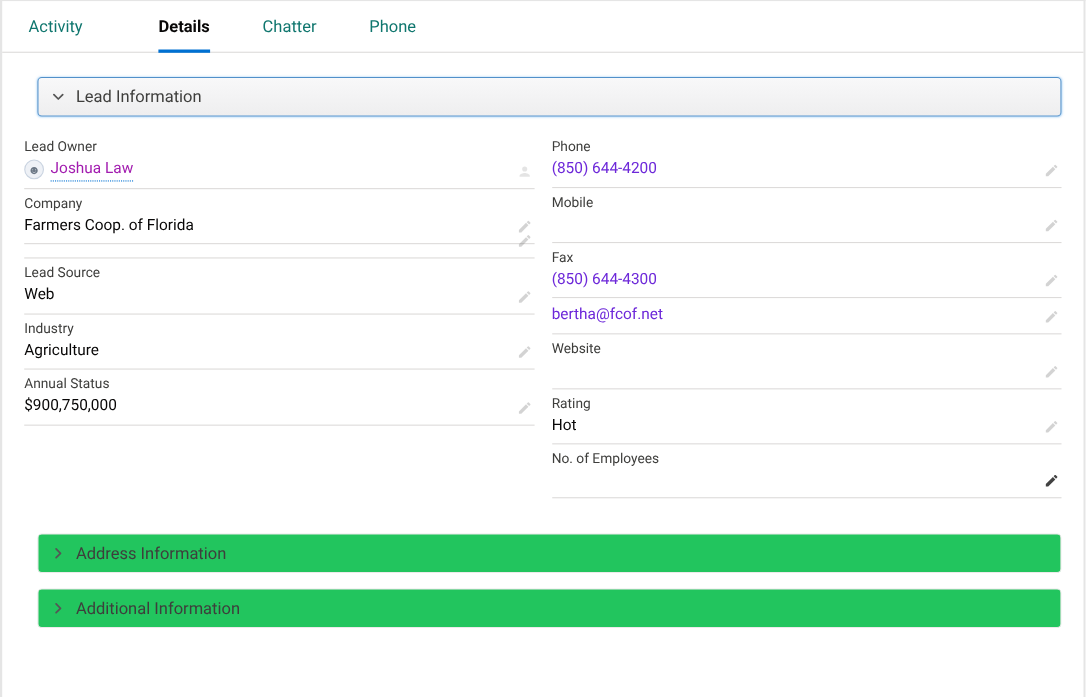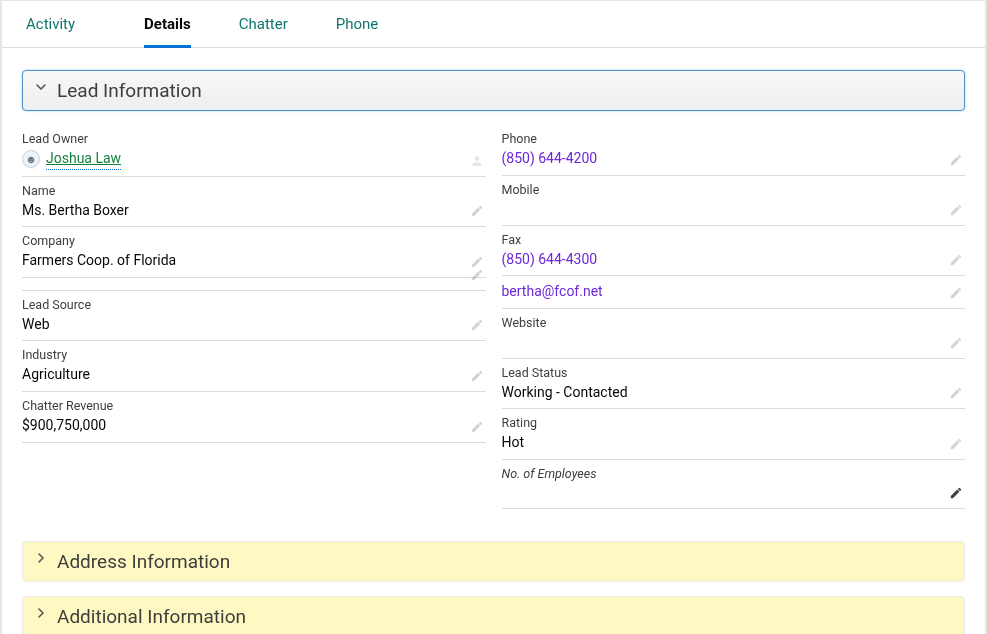--- a/index.html
+++ b/index.html
@@ -42,34 +42,36 @@
       right: 0;
       bottom: -1px;
       height: 3px;
       background: #0070d2;
     }
     .content {
       padding: 22px 20px 0 20px;
     }
     .section-header {
       display: flex;
+      align-items: center;
       padding: 8px 10px;
       border-radius: 4px;
       cursor: pointer;
       margin-bottom: 0;
-      font-size: 19px;
+      font-size: 15px;
       color: #3e3e3c;
+      margin-left: 12px;
     }
     .section-header.expanded {
       background: linear-gradient(#f8f8f9, #eeeeef);
       border: 1px solid #5290c9;
       box-shadow: 0 0 2px rgba(21,137,238,.5);
     }
     .section-header.collapsed {
-      background: #fef9c3;
+      background: #22c55e;
       border: 1px solid #eceaea;
       margin-top: 14px;
     }
     .chevron {
       width: 16px;
       height: 16px;
       margin-right: 8px;
       display: inline-flex;
       align-items: center;
       justify-content: center;
@@ -117,24 +119,23 @@
       border-radius: 50%;
       background: #eef1f6;
       border: 1px solid #c9d3e0;
       display: inline-flex;
       align-items: center;
       justify-content: center;
       font-size: 11px;
       color: #6b7785;
     }
     .owner-link {
-      color: #15803d;
+      color: #a21caf;
       border-bottom: 1px dotted #0070d2;
       cursor: pointer;
-      text-decoration: underline;
     }
     .edit-icon {
       position: absolute;
       right: 2px;
       bottom: 8px;
       width: 14px;
       height: 14px;
       cursor: pointer;
       opacity: 0.25;
     }
@@ -182,29 +183,20 @@
             <span class="avatar">☻</span>
             <span class="owner-link">Joshua Law</span>
           </div>
           <span class="change-owner-icon">
             <svg width="14" height="14" viewBox="0 0 24 24">
                 <path fill="#888" d="M12 12a4 4 0 100-8 4 4 0 000 8zm0 2c-3 0-8 1.5-8 4.5V20h16v-1.5c0-3-5-4.5-8-4.5z"></path>
               </svg>
           </span>
         </div>
 
-        <div class="field">
-          <span class="field-label">Name</span>
-          <div class="field-value">Ms. Bertha Boxer</div>
-          <span class="edit-icon">
-            <svg width="14" height="14" viewBox="0 0 24 24">
-                <path fill="#555" d="M3 17.25V21h3.75L17.81 9.94l-3.75-3.75L3 17.25zM20.71 7.04a1 1 0 000-1.41l-2.34-2.34a1 1 0 00-1.41 0l-1.83 1.83 3.75 3.75 1.83-1.83z"></path>
-              </svg>
-          </span>
-        </div>
 
         <div class="field">
           <span class="field-label">Company</span>
           <div class="field-value">Farmers Coop. of Florida</div>
           <span class="edit-icon">
             <svg width="14" height="14" viewBox="0 0 24 24">
                 <path fill="#555" d="M3 17.25V21h3.75L17.81 9.94l-3.75-3.75L3 17.25zM20.71 7.04a1 1 0 000-1.41l-2.34-2.34a1 1 0 00-1.41 0l-1.83 1.83 3.75 3.75 1.83-1.83z"></path>
               </svg>
           </span>
         </div>
@@ -231,21 +223,21 @@
           <span class="field-label">Industry</span>
           <div class="field-value">Agriculture</div>
           <span class="edit-icon">
             <svg width="14" height="14" viewBox="0 0 24 24">
                 <path fill="#555" d="M3 17.25V21h3.75L17.81 9.94l-3.75-3.75L3 17.25zM20.71 7.04a1 1 0 000-1.41l-2.34-2.34a1 1 0 00-1.41 0l-1.83 1.83 3.75 3.75 1.83-1.83z"></path>
               </svg>
           </span>
         </div>
 
         <div class="field">
-          <span class="field-label">Chatter Revenue</span>
+          <span class="field-label">Annual Status</span>
           <div class="field-value">$900,750,000</div>
           <span class="edit-icon">
             <svg width="14" height="14" viewBox="0 0 24 24">
                 <path fill="#555" d="M3 17.25V21h3.75L17.81 9.94l-3.75-3.75L3 17.25zM20.71 7.04a1 1 0 000-1.41l-2.34-2.34a1 1 0 00-1.41 0l-1.83 1.83 3.75 3.75 1.83-1.83z"></path>
               </svg>
           </span>
         </div>
 
       </div>
 
@@ -293,41 +285,32 @@
         <div class="field">
           <span class="field-label">Website</span>
           <div class="field-value"></div>
           <span class="edit-icon">
             <svg width="14" height="14" viewBox="0 0 24 24">
                 <path fill="#555" d="M3 17.25V21h3.75L17.81 9.94l-3.75-3.75L3 17.25zM20.71 7.04a1 1 0 000-1.41l-2.34-2.34a1 1 0 00-1.41 0l-1.83 1.83 3.75 3.75 1.83-1.83z"></path>
               </svg>
           </span>
         </div>
 
-        <div class="field">
-          <span class="field-label">Lead Status</span>
-          <div class="field-value">Working - Contacted</div>
-          <span class="edit-icon">
-            <svg width="14" height="14" viewBox="0 0 24 24">
-                <path fill="#555" d="M3 17.25V21h3.75L17.81 9.94l-3.75-3.75L3 17.25zM20.71 7.04a1 1 0 000-1.41l-2.34-2.34a1 1 0 00-1.41 0l-1.83 1.83 3.75 3.75 1.83-1.83z"></path>
-              </svg>
-          </span>
-        </div>
 
         <div class="field">
           <span class="field-label">Rating</span>
           <div class="field-value">Hot</div>
           <span class="edit-icon">
             <svg width="14" height="14" viewBox="0 0 24 24">
                 <path fill="#555" d="M3 17.25V21h3.75L17.81 9.94l-3.75-3.75L3 17.25zM20.71 7.04a1 1 0 000-1.41l-2.34-2.34a1 1 0 00-1.41 0l-1.83 1.83 3.75 3.75 1.83-1.83z"></path>
               </svg>
           </span>
         </div>
 
-        <div class="field employees-field" style="padding-bottom:20px;font-style:italic;">
+        <div class="field employees-field" style="padding-bottom:20px;">
           <span class="field-label">No. of Employees</span>
           <div class="field-value"></div>
           <span class="edit-icon dark">
             <svg width="14" height="14" viewBox="0 0 24 24">
                 <path fill="#222" d="M3 17.25V21h3.75L17.81 9.94l-3.75-3.75L3 17.25zM20.71 7.04a1 1 0 000-1.41l-2.34-2.34a1 1 0 00-1.41 0l-1.83 1.83 3.75 3.75 1.83-1.83z"></path>
               </svg>
           </span>
         </div>
 
       </div>

